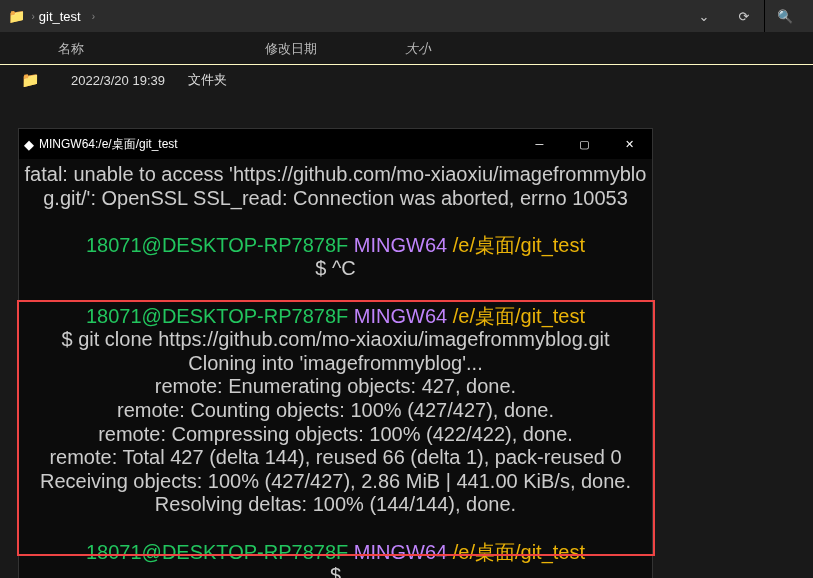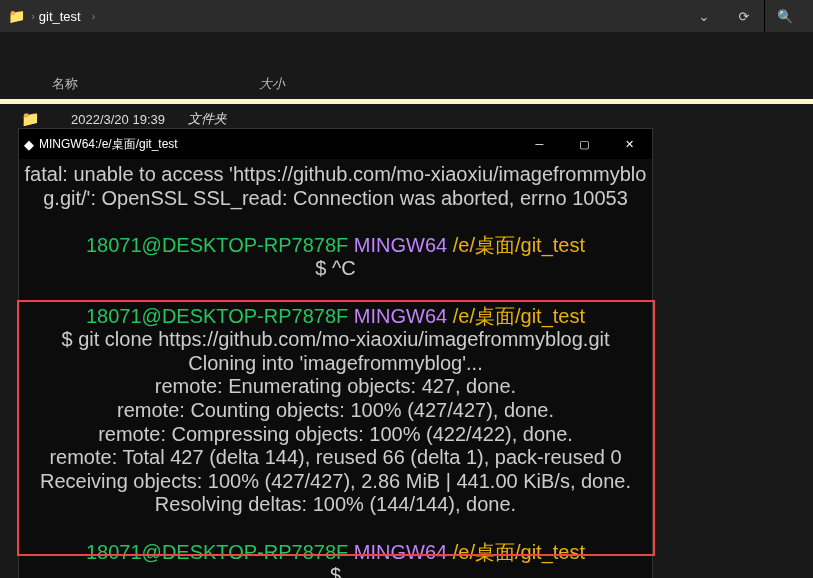--- a/index.html
+++ b/index.html
@@ -27,40 +27,39 @@
     .breadcrumb-bar .toolbtn {
       width: 40px; height: 32px;
       display: flex; align-items: center; justify-content: center;
       color: #ccc; cursor: pointer;
     }
     .center-sep { width: 1px; background: #000; height: 32px; }
     .columns-header {
       display: flex;
       color: #bbb;
       font-size: 13px;
-      padding: 8px 0 6px 4px;
-      border-bottom: 5px solid #fef9c3;
-      margin-top: 35px;
+      padding: 8px 0 6px 10px;
+      border-bottom: 1px solid #fef9c3;
     }
     .col-name { width: 255px; padding-left: 48px; }
     .col-date { width: 140px; }
     .col-type { width: 110px; }
     .col-size { width: 80px; font-style: italic; }
     .file-row {
       display: flex;
       align-items: center;
       color: #fff;
       font-size: 13px;
       padding: 6px 0;
     }
     .file-row .icon-cell { width: 48px; display: flex; justify-content: flex-end; padding-right: 8px; }
     .file-row .folder-ic { color: #ffc83d; font-size: 15px; }
     .file-row .name-cell { width: 207px; }
     .file-row .date-cell { width: 140px; color: #ddd; text-align: center; }
-    .file-row .type-cell { width: 110px; color: #ddd; font-style: italic; }
+    .file-row .type-cell { width: 110px; color: #ddd; }
     .file-row .size-cell { width: 80px; color: #ddd; }
     .terminal-window {
       position: absolute;
       left: 18px;
       top: 128px;
       width: 635px;
       background: #0c0c0c;
       border: 1px solid #333;
     }
     .titlebar {
@@ -118,20 +117,21 @@
     <span>⟳</span>
   </div>
   <div class="center-sep"></div>
   <div class="toolbtn">
     <span>🔍</span>
   </div>
 </div>
 
 <div class="columns-header">
   <div class="col-name">名称</div>
+  <div class="col-date">修改日期</div>
   <div class="col-size">大小</div>
 </div>
 
 <div class="file-row">
   <div class="icon-cell">
       <span class="folder-ic">📁</span>
     </div>
   <div class="date-cell">2022/3/20 19:39</div>
   <div class="type-cell">文件夹</div>
   <div class="size-cell"></div>

